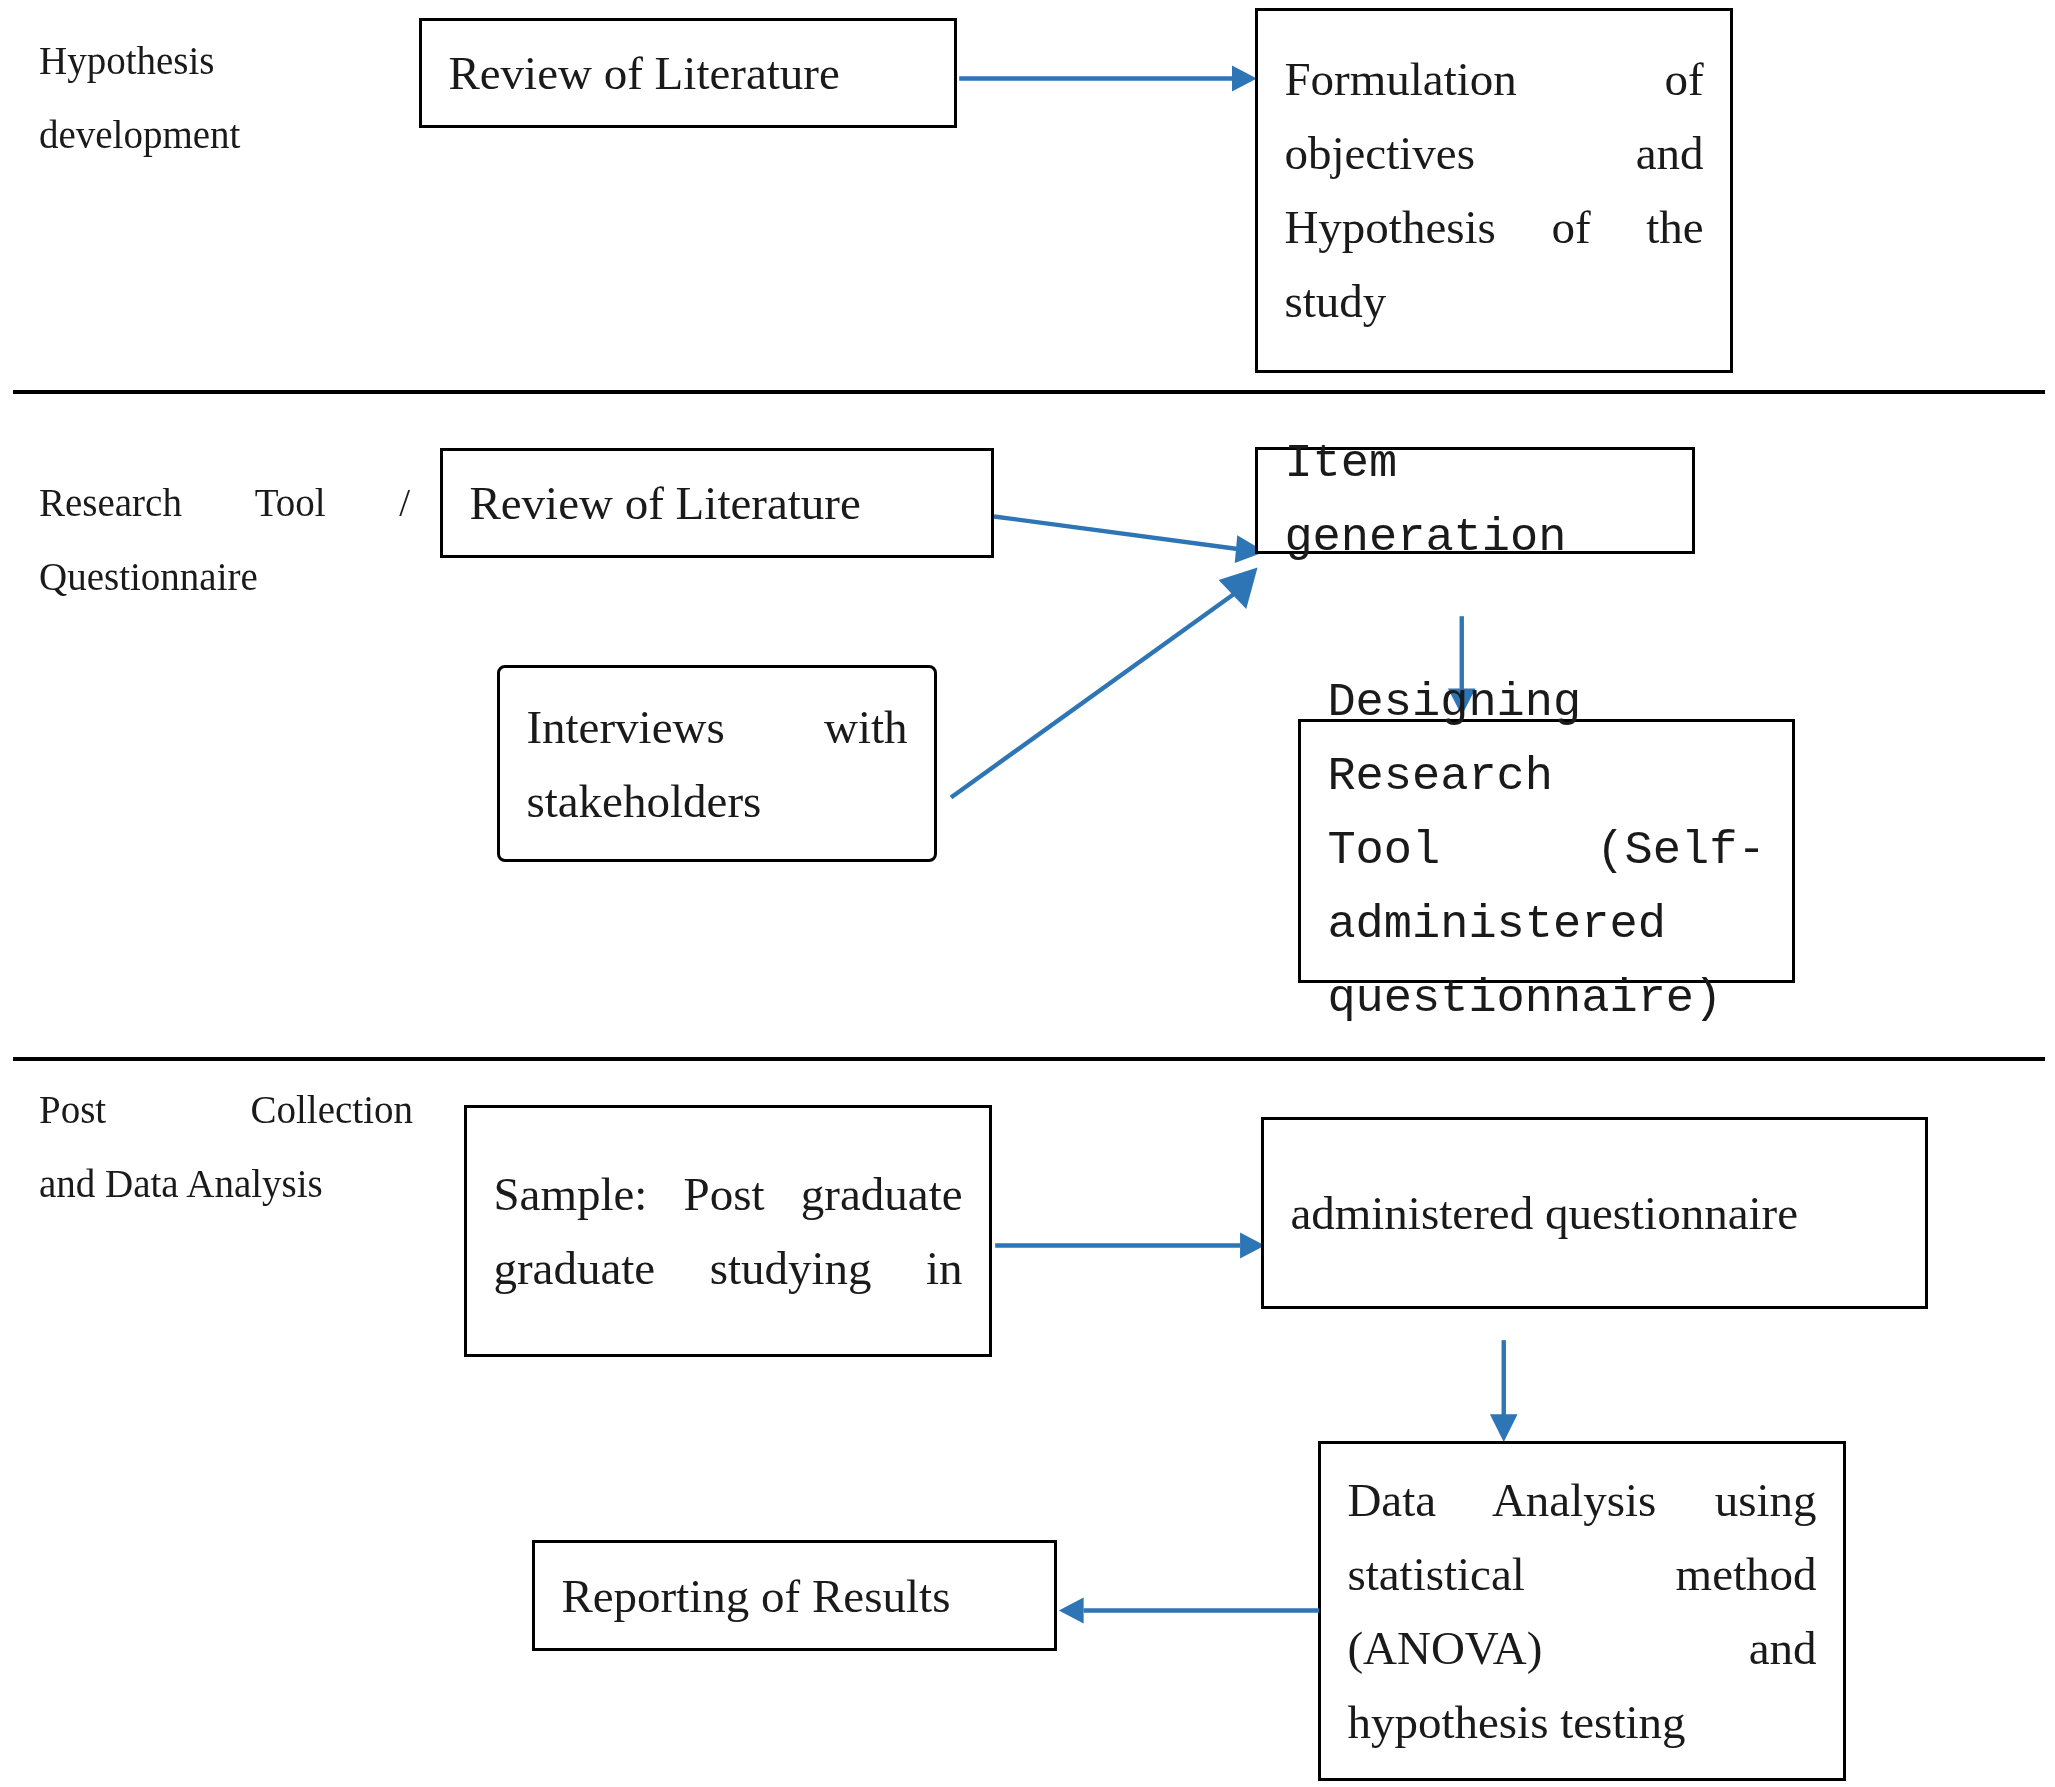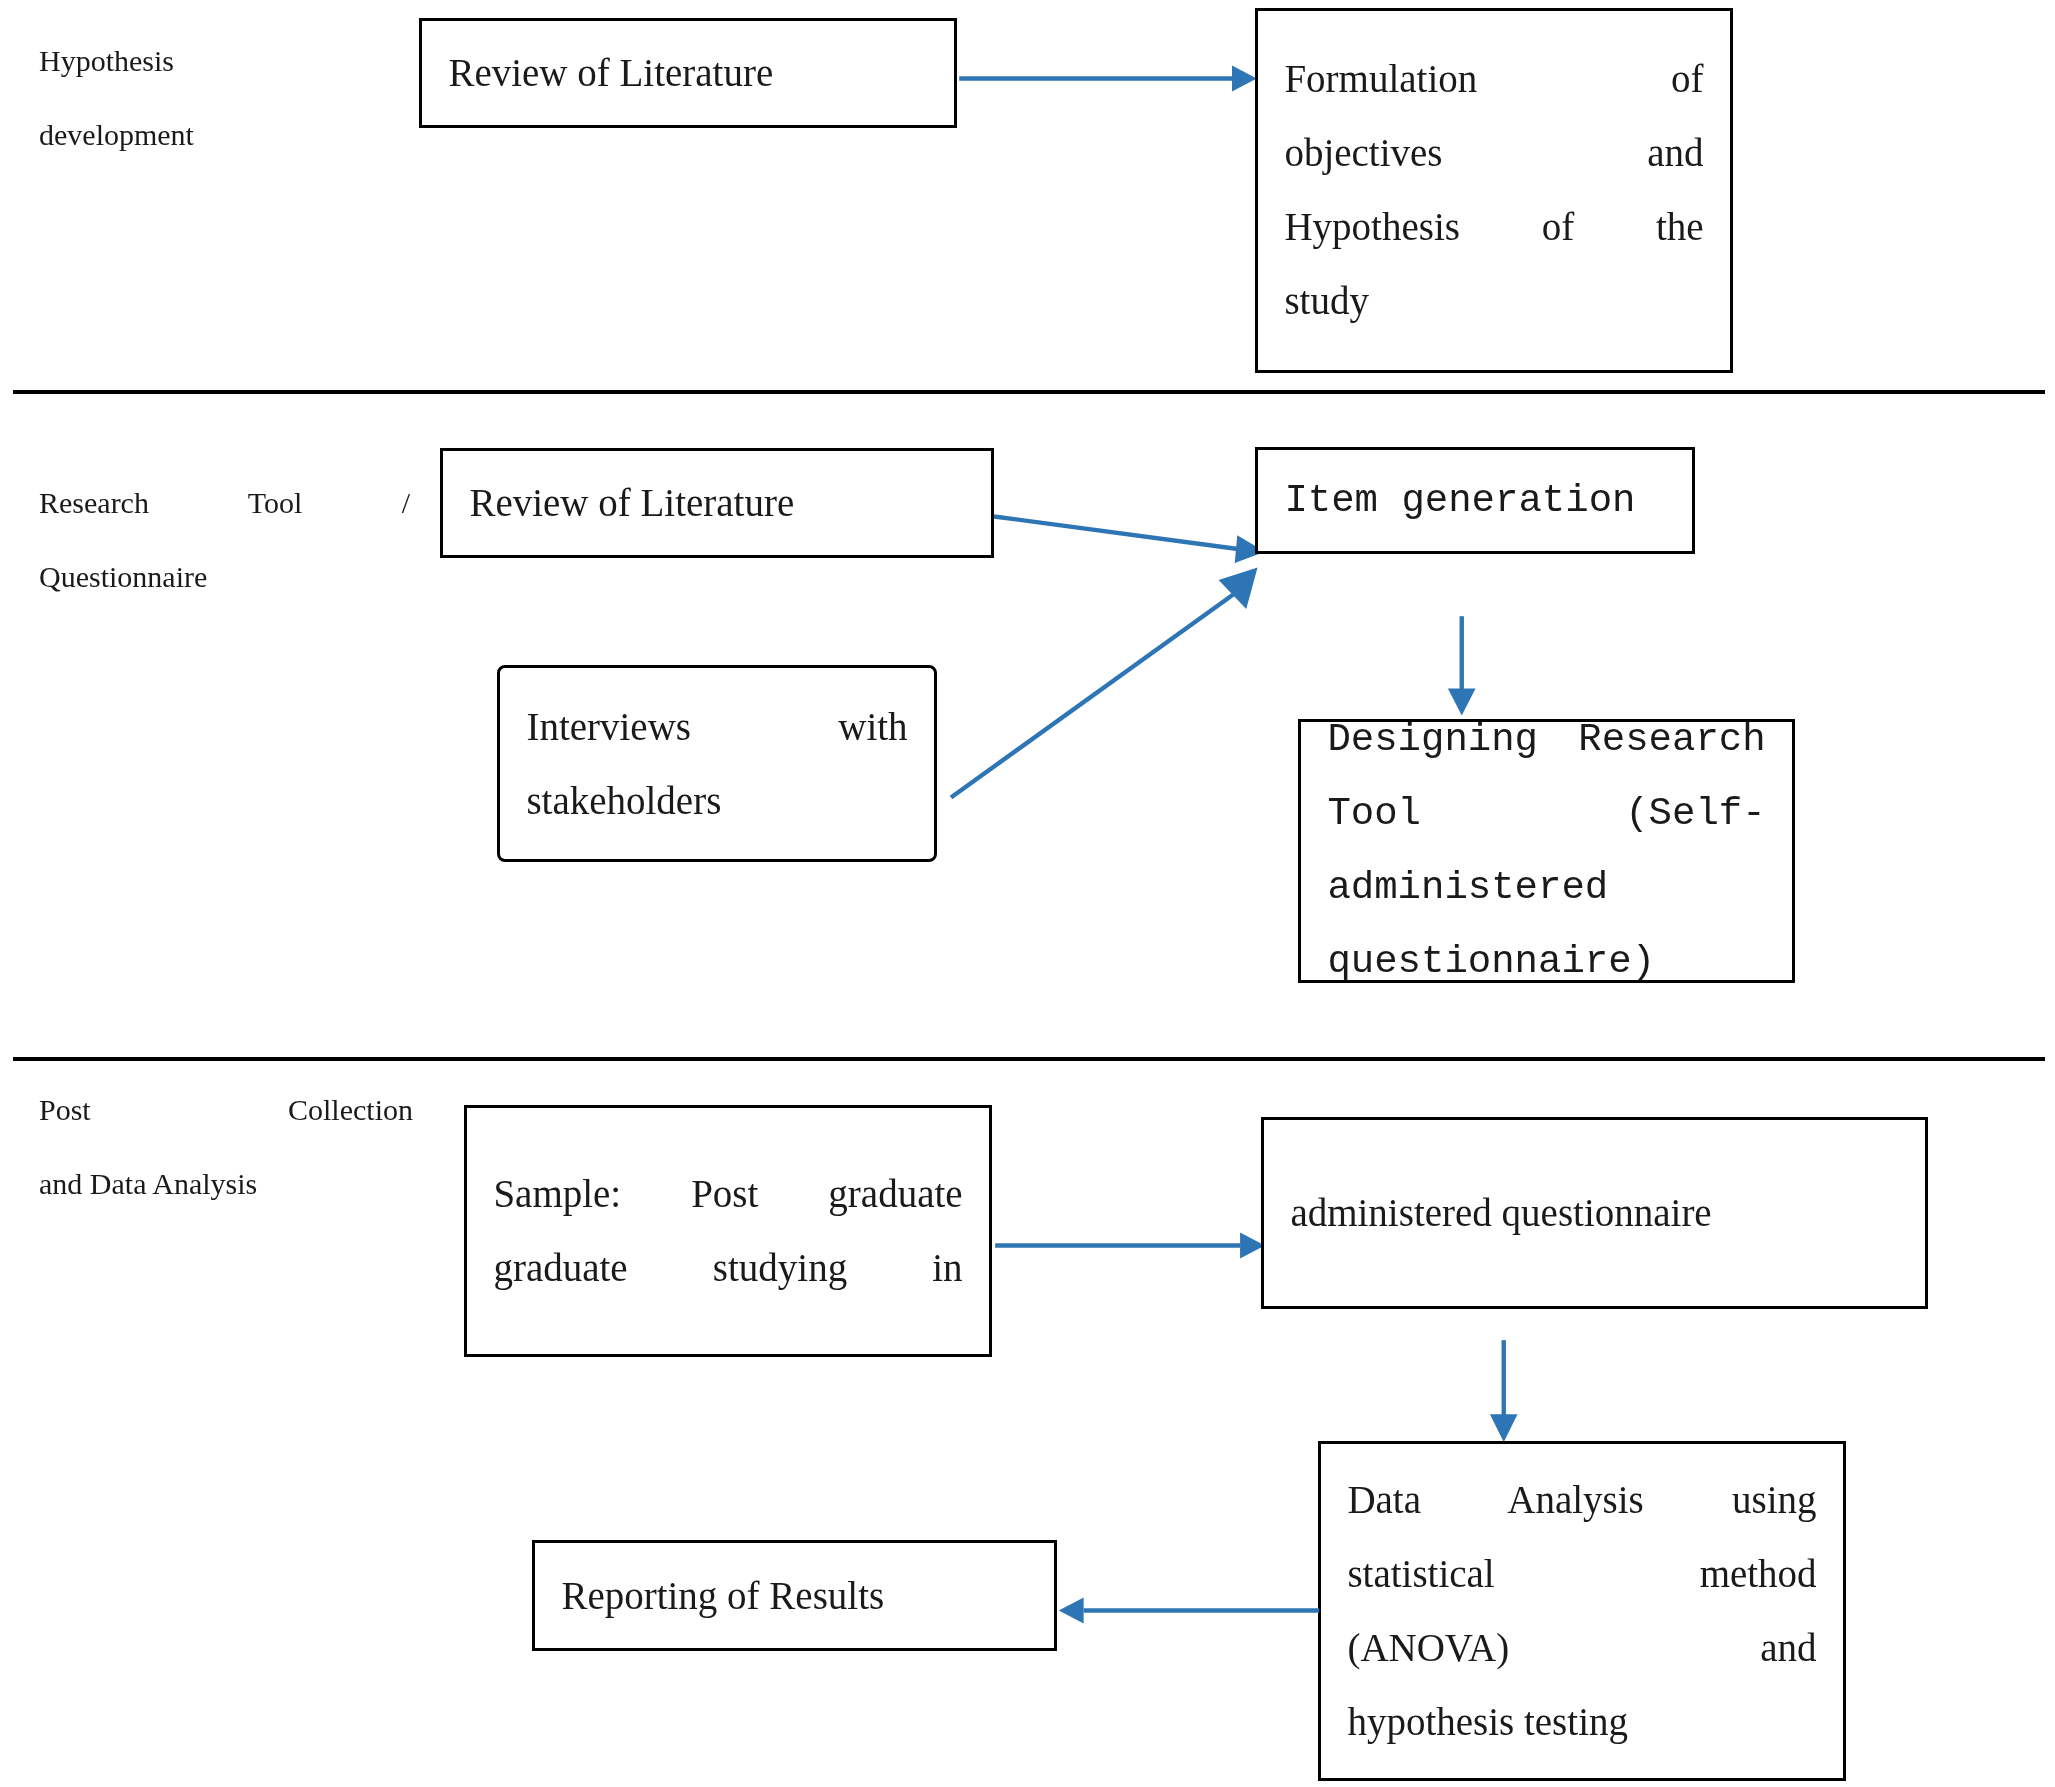--- a/index.html
+++ b/index.html
@@ -11,41 +11,41 @@
     position: relative;
     width: 2056px;
     height: 1788px;
     background: #ffffff;
     font-family: "Liberation Serif", "DejaVu Serif", serif;
     color: #000000;
     overflow: hidden;
   }
   .stage-label {
     position: absolute;
-    font-size: 30px;
+    font-size: 39px;
     line-height: 74px;
     text-align: justify;
     text-align-last: left;
     color: #1a1a1a;
     white-space: normal;
   }
   .stage-label .jline {
     display: block;
     text-align: justify;
     text-align-last: justify;
   }
   .stage-label .jline.last {
     text-align-last: left;
   }
   .node {
     position: absolute;
     box-sizing: border-box;
     border: 3.1px solid #000000;
     background: #ffffff;
-    font-size: 39px;
+    font-size: 47px;
     line-height: 74px;
     color: #1a1a1a;
   }
   .node .inner {
     position: absolute;
     left: 26.4px;
     right: 26.4px;
     top: 0;
     bottom: 0;
     display: flex;

